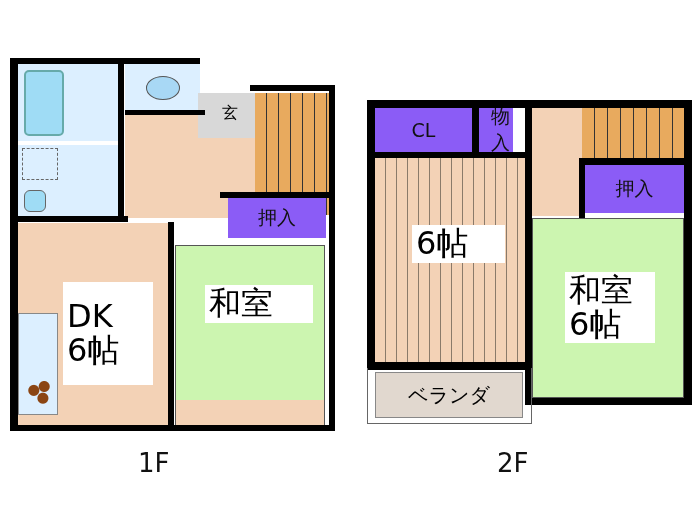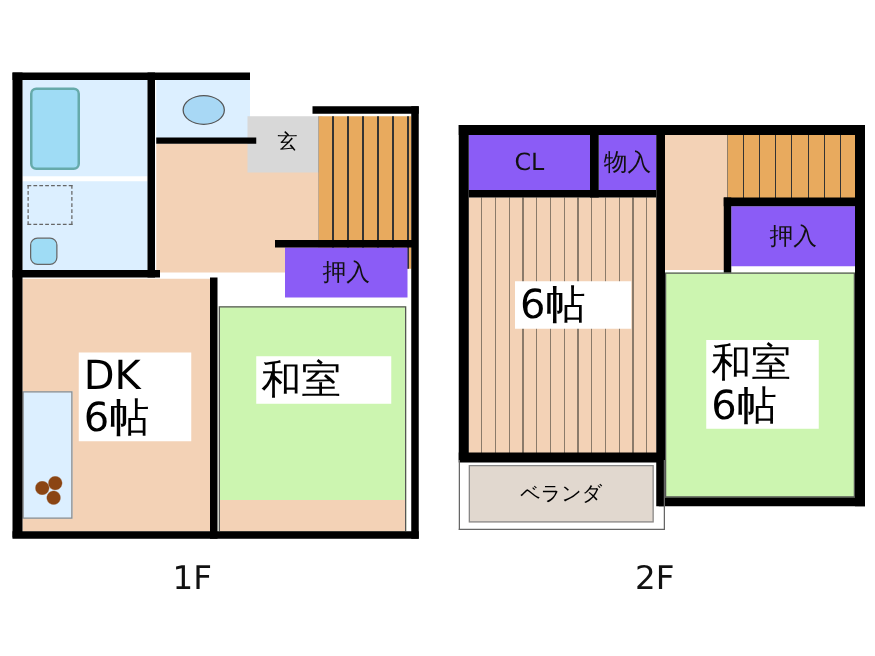--- a/index.html
+++ b/index.html
@@ -34,21 +34,21 @@
        background-image:repeating-linear-gradient(90deg,transparent 0 11px,#333 11px 12px);"></div>
 
   <div class="closet" style="left:218px;top:168px;width:98px;height:40px;">押入</div>
 
   <div class="abs" style="left:8px;top:193px;width:155px;height:202px;background:#f3d2b6;"></div>
   <div class="abs" style="left:8px;top:283px;width:40px;height:102px;background:#dcefff;border:1px solid #888;"></div>
   <div class="abs" style="left:16px;top:350px;width:26px;height:26px;background:
       radial-gradient(circle at 30% 40%,#8b4513 5px,transparent 6px),
       radial-gradient(circle at 70% 25%,#8b4513 5px,transparent 6px),
       radial-gradient(circle at 65% 70%,#8b4513 5px,transparent 6px);"></div>
-  <div class="lbl" style="left:53px;top:252px;width:82px;padding:2px 4px;font-size:32px;">
+  <div class="lbl" style="left:53px;top:252px;width:82px;padding:18px 4px;font-size:32px;">
     <div>DK</div>
     <div>6帖</div>
   </div>
 
   <div class="abs" style="left:165px;top:215px;width:150px;height:180px;background:#ccf5b0;border:1px solid #555;"></div>
   <div class="abs" style="left:166px;top:370px;width:148px;height:25px;background:#f3d2b6;"></div>
   <div class="lbl" style="left:195px;top:255px;width:100px;padding:2px 4px;font-size:32px;">
     <div>和室</div>
   </div>
 
@@ -62,21 +62,21 @@
   <div class="wall" style="left:158px;top:192px;width:6px;height:209px;"></div>
   <div class="wall" style="left:115px;top:80px;width:80px;height:5px;"></div>
   <div class="wall" style="left:210px;top:162px;width:110px;height:6px;"></div>
 </div>
 <div class="floorlabel" style="left:138px;top:448px;">1F</div>
 
 <div class="abs" style="left:367px;top:100px;width:325px;height:330px;">
 
   <div class="closet" style="left:8px;top:8px;width:97px;height:44px;">CL</div>
 
-  <div class="closet" style="left:112px;top:8px;width:46px;height:44px;">物入</div>
+  <div class="closet" style="left:112px;top:8px;width:22px;height:44px;padding-left:12px;">物入</div>
 
   <div class="abs" style="left:8px;top:58px;width:150px;height:205px;background:#f3d2b6;
       background-image:repeating-linear-gradient(90deg,transparent 0 10px,#8a7a6a 10px 11px);"></div>
   <div class="lbl" style="left:45px;top:125px;width:85px;padding:2px 4px;font-size:32px;">
     <div>6帖</div>
   </div>
 
   <div class="abs" style="left:165px;top:8px;width:50px;height:108px;background:#f3d2b6;"></div>
 
   <div class="abs" style="left:215px;top:8px;width:102px;height:52px;background:#e8aa5e;
@@ -84,28 +84,28 @@
 
   <div class="closet" style="left:218px;top:65px;width:99px;height:48px;">押入</div>
 
   <div class="abs" style="left:165px;top:118px;width:152px;height:180px;background:#ccf5b0;border:1px solid #555;"></div>
   <div class="lbl" style="left:198px;top:172px;width:82px;padding:2px 4px;font-size:32px;">
     <div>和室</div>
     <div>6帖</div>
   </div>
 
   <div class="abs" style="left:8px;top:272px;width:148px;height:46px;background:#e1d8cf;border:1px solid #888;display:flex;align-items:center;justify-content:center;">
-    <span style="font-size:16px;">ベランダ</span>
+    <span style="font-size:20px;">ベランダ</span>
   </div>
 
   <div class="wall" style="left:0;top:0;width:8px;height:268px;"></div>
   <div class="wall" style="left:0;top:0;width:325px;height:8px;"></div>
   <div class="wall" style="left:317px;top:0;width:8px;height:305px;"></div>
   <div class="wall" style="left:0;top:262px;width:165px;height:8px;"></div>
   <div class="wall" style="left:158px;top:0;width:7px;height:305px;"></div>
   <div class="wall" style="left:160px;top:298px;width:165px;height:7px;"></div>
   <div class="wall" style="left:105px;top:0;width:7px;height:58px;"></div>
   <div class="wall" style="left:8px;top:52px;width:150px;height:6px;"></div>
   <div class="wall" style="left:212px;top:58px;width:110px;height:7px;"></div>
   <div class="wall" style="left:212px;top:58px;width:6px;height:60px;"></div>
   <div class="abs" style="left:0;top:268px;width:165px;height:56px;border:1px solid #666;border-top:none;"></div>
 </div>
-<div class="floorlabel" style="left:508px;top:448px;">2F</div>
+<div class="floorlabel" style="left:497px;top:448px;">2F</div>
 
 </body></html>

